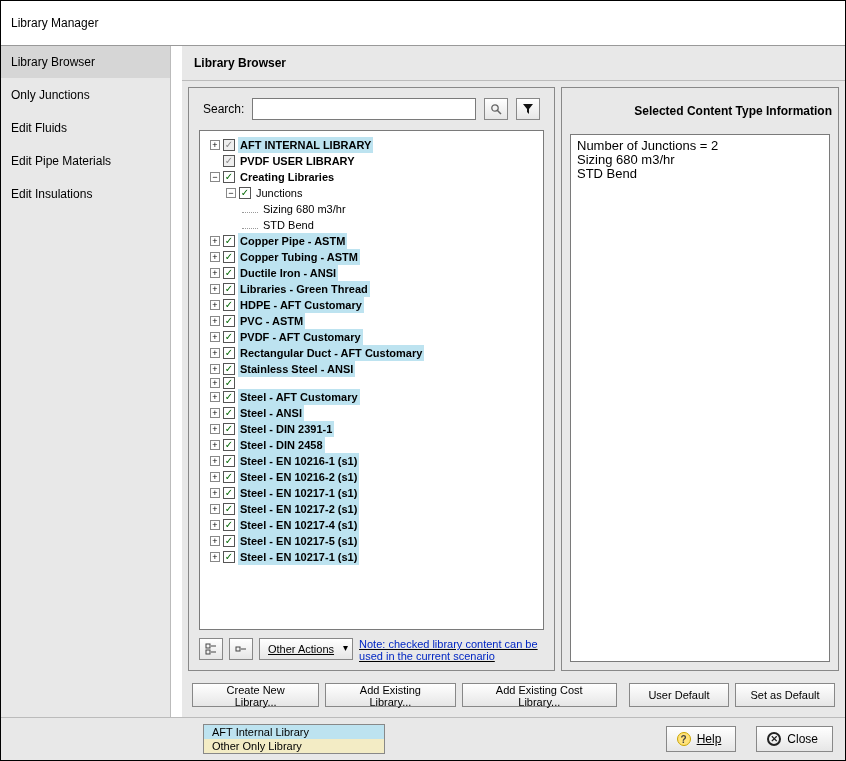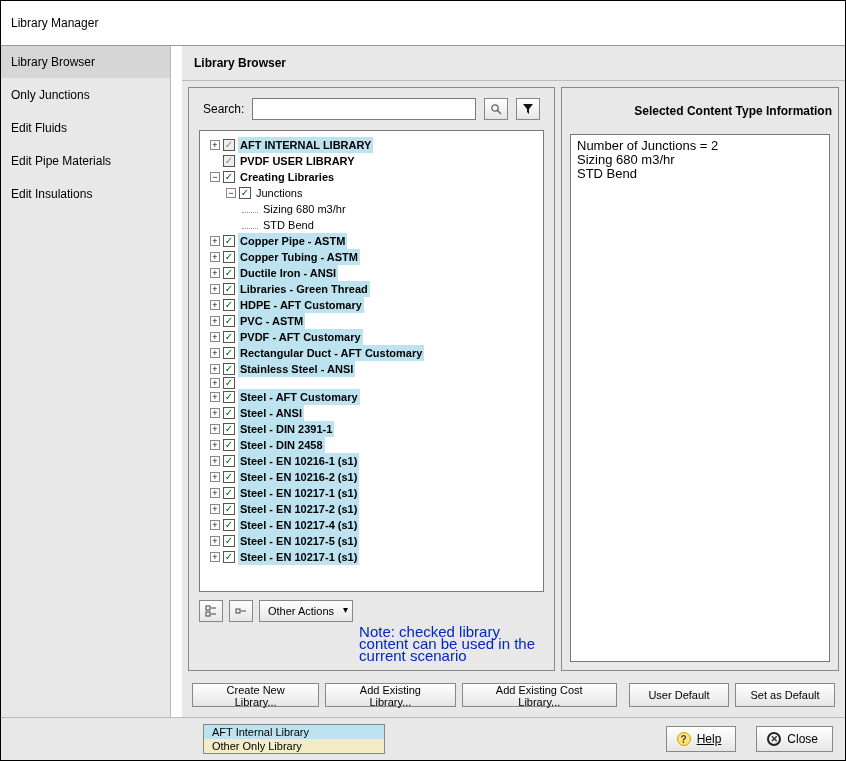--- a/index.html
+++ b/index.html
@@ -155,20 +155,21 @@
     border: 1px solid #7a7a7a;
     padding: 4px 6px;
     font-size: 13px;
     line-height: 14px;
   }
   .tree-footer {
     display: flex;
     align-items: flex-start;
     gap: 6px;
     padding: 4px 10px 8px 10px;
+    text-decoration: underline;
   }
   .small-btn {
     width: 24px; height: 22px;
     border: 1px solid #888;
     background: linear-gradient(#fff,#e6e6e6);
     display: flex; align-items: center; justify-content: center;
     cursor: pointer;
     font-size: 10px;
   }
   .dropdown-btn {
@@ -183,24 +184,23 @@
   }
   .dropdown-btn::after {
     content: "▾";
     position: absolute;
     right: 4px;
     top: 3px;
     font-size: 10px;
   }
   .note {
     color: #0026c3;
-    font-size: 15px;
+    font-size: 11px;
     line-height: 12px;
     flex: 1;
-    margin-top: 26px;
   }
   .button-row {
     display: flex;
     gap: 6px;
     padding: 6px 10px 10px 10px;
   }
   .btn {
     height: 24px;
     border: 1px solid #888;
     background: linear-gradient(#fff,#e6e6e6);

